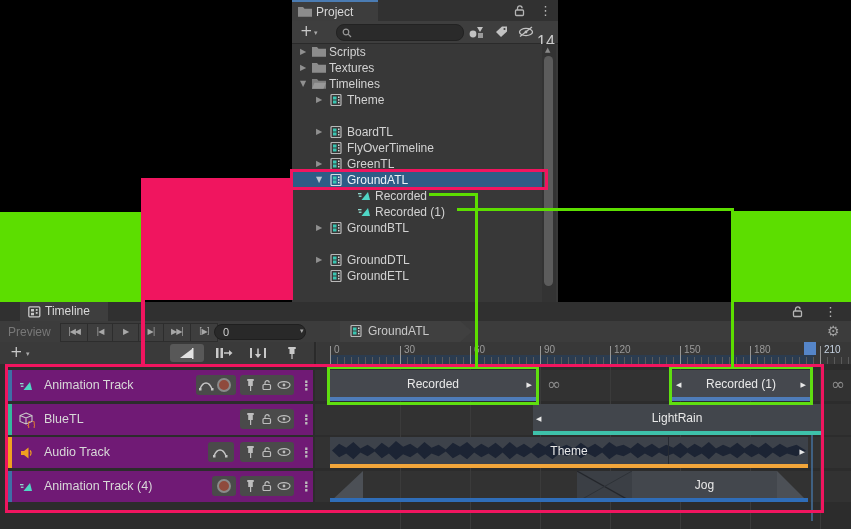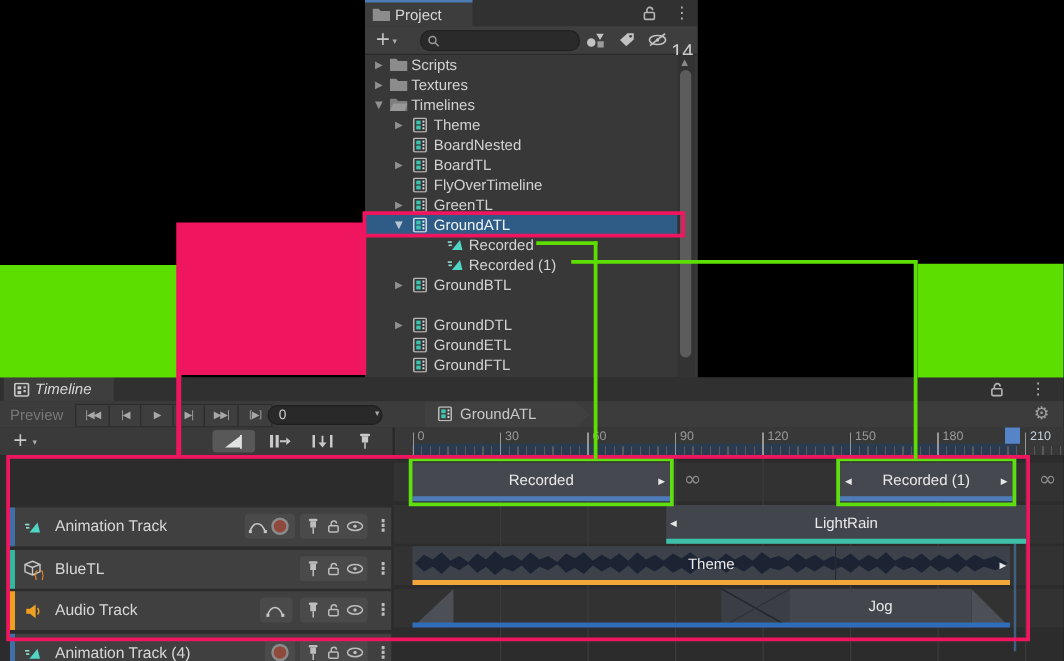--- a/index.html
+++ b/index.html
@@ -38,21 +38,21 @@
   .tlabel{position:absolute;top:1px;font-size:12px;color:#d2d2d2;white-space:nowrap;}
   .d1 .arrow{left:8px}.d1 .ticon{left:20px}.d1 .tlabel{left:37px}
   .d2 .arrow{left:24px}.d2 .ticon{left:38px}.d2 .tlabel{left:55px}
   .d3 .ticon{left:66px}.d3 .tlabel{left:83px}
   #pscroll{position:absolute;left:250px;top:44px;width:14px;height:258px;background:#333;}
   #pthumb{position:absolute;left:2px;top:12px;width:9px;height:230px;background:#5c5c5c;border-radius:5px;}
 
   
   #timeline{left:0;top:302px;width:851px;height:227px;background:#383838;z-index:10;}
   #timeline .tabbar{position:absolute;left:0;top:0;width:851px;height:19px;background:#303030;}
-  #timeline .tab{position:absolute;left:3px;top:0;width:88px;height:19px;background:#3e3e3e;font-style:italic;}
+  #timeline .tab{position:absolute;left:20px;top:0;width:88px;height:19px;background:#3e3e3e;}
   #row1{position:absolute;left:0;top:19px;width:851px;height:21px;background:#3c3c3c;border-bottom:1px solid #2e2e2e;}
   .preview{position:absolute;left:8px;top:4px;font-size:12px;color:#787878;}
   .tbtn{position:absolute;top:2px;height:17px;background:#3e3e3e;border:1px solid #2d2d2d;color:#a8a8a8;
         font-size:8px;text-align:center;line-height:16px;letter-spacing:-1px;}
   .framefield{position:absolute;left:214px;top:3px;width:82px;height:14px;background:#292929;border:1px solid #1f1f1f;
               border-radius:8px;color:#cfcfcf;font-size:11px;line-height:14px;padding-left:8px;box-sizing:content-box;}
   .ddbtn{position:absolute;left:300px;top:6px;font-size:7px;color:#aaa;}
   .breadcrumb{position:absolute;left:340px;top:0;width:132px;height:21px;background:#404040;
               clip-path:polygon(0 0,120px 0,132px 50%,120px 100%,0 100%);}
   .breadcrumb .bc-label{position:absolute;left:28px;top:3px;font-size:12px;color:#c8c8c8;}
@@ -67,21 +67,21 @@
           background:repeating-linear-gradient(90deg,#969696 0 1px,transparent 1px 70px);}
   .rmark{position:absolute;left:487px;top:0;width:12px;height:13px;background:#5585c8;}
   .rlabel{position:absolute;top:2px;font-size:10px;color:#9a9a9a;}
   #sep-col{position:absolute;left:314px;top:40px;width:2px;height:187px;background:#2a2a2a;}
 
   
   #region{position:absolute;left:0;top:62px;width:851px;height:165px;background:#2c2c2c;}
   .lane{position:absolute;left:315px;width:536px;height:31px;background:#323232;}
   .grid{position:absolute;top:0;width:1px;height:165px;background:#3b3b3b;}
   #endline{position:absolute;left:811px;top:0;width:2px;height:157px;background:#44709e;opacity:.75;}
-  .thdr{position:absolute;left:8px;width:305px;height:31px;background:#404040;margin-top:36px;}
+  .thdr{position:absolute;left:8px;width:305px;height:31px;background:#701a75;}
   .stripe{position:absolute;left:0;top:0;width:4px;height:31px;}
   .tname{position:absolute;left:36px;top:0;line-height:31px;font-size:12.5px;color:#d8d8d8;white-space:nowrap;}
   .bgroup{position:absolute;top:5px;height:20px;background:#4a4a4a;border-radius:3px;}
   .kebab{position:absolute;left:292px;top:0;line-height:31px;font-size:13px;color:#bdbdbd;font-weight:bold;}
   .recbtn{width:14px;height:14px;border-radius:50%;border:2px solid #8a8a8a;background:#8f4a3c;box-sizing:border-box;}
 
   .clip{position:absolute;height:31px;}
   .clip .clabel{position:absolute;left:0;right:0;top:0;text-align:center;line-height:29px;font-size:12px;
                 color:#e9e9e9;z-index:2;white-space:nowrap;}
   .underline{position:absolute;left:0;right:0;bottom:0;height:4px;z-index:3;}
@@ -173,31 +173,20 @@
             <rect x="1" y="0.5" width="10" height="11" rx="1" fill="none" stroke="#b9b9b9" stroke-width="1.2"></rect>
             <rect x="3" y="2.5" width="3.5" height="3" fill="#39c6b2"></rect>
             <rect x="3" y="6.5" width="3.5" height="3" fill="#39c6b2"></rect>
             <rect x="8" y="2.5" width="1.5" height="1.5" fill="#ddd"></rect>
             <rect x="8" y="5.2" width="1.5" height="1.5" fill="#ddd"></rect>
             <rect x="8" y="7.9" width="1.5" height="1.5" fill="#ddd"></rect>
           </svg>
         <span class="tlabel">Theme</span>
       </div>
 
-      <div class="trow d2" style="top:64px">
-        <svg class="ticon" width="12" height="12">
-            <rect x="1" y="0.5" width="10" height="11" rx="1" fill="none" stroke="#b9b9b9" stroke-width="1.2"></rect>
-            <rect x="3" y="2.5" width="3.5" height="3" fill="#39c6b2"></rect>
-            <rect x="3" y="6.5" width="3.5" height="3" fill="#39c6b2"></rect>
-            <rect x="8" y="2.5" width="1.5" height="1.5" fill="#ddd"></rect>
-            <rect x="8" y="5.2" width="1.5" height="1.5" fill="#ddd"></rect>
-            <rect x="8" y="7.9" width="1.5" height="1.5" fill="#ddd"></rect>
-          </svg>
-        <span class="tlabel">BoardNested</span>
-      </div>
 
       <div class="trow d2" style="top:80px">
         <span class="arrow glyph">▶</span>
         <svg class="ticon" width="12" height="12">
             <rect x="1" y="0.5" width="10" height="11" rx="1" fill="none" stroke="#b9b9b9" stroke-width="1.2"></rect>
             <rect x="3" y="2.5" width="3.5" height="3" fill="#39c6b2"></rect>
             <rect x="3" y="6.5" width="3.5" height="3" fill="#39c6b2"></rect>
             <rect x="8" y="2.5" width="1.5" height="1.5" fill="#ddd"></rect>
             <rect x="8" y="5.2" width="1.5" height="1.5" fill="#ddd"></rect>
             <rect x="8" y="7.9" width="1.5" height="1.5" fill="#ddd"></rect>
@@ -293,31 +282,20 @@
             <rect x="1" y="0.5" width="10" height="11" rx="1" fill="none" stroke="#b9b9b9" stroke-width="1.2"></rect>
             <rect x="3" y="2.5" width="3.5" height="3" fill="#39c6b2"></rect>
             <rect x="3" y="6.5" width="3.5" height="3" fill="#39c6b2"></rect>
             <rect x="8" y="2.5" width="1.5" height="1.5" fill="#ddd"></rect>
             <rect x="8" y="5.2" width="1.5" height="1.5" fill="#ddd"></rect>
             <rect x="8" y="7.9" width="1.5" height="1.5" fill="#ddd"></rect>
           </svg>
         <span class="tlabel">GroundETL</span>
       </div>
 
-      <div class="trow d2" style="top:240px">
-        <svg class="ticon" width="12" height="12">
-            <rect x="1" y="0.5" width="10" height="11" rx="1" fill="none" stroke="#b9b9b9" stroke-width="1.2"></rect>
-            <rect x="3" y="2.5" width="3.5" height="3" fill="#39c6b2"></rect>
-            <rect x="3" y="6.5" width="3.5" height="3" fill="#39c6b2"></rect>
-            <rect x="8" y="2.5" width="1.5" height="1.5" fill="#ddd"></rect>
-            <rect x="8" y="5.2" width="1.5" height="1.5" fill="#ddd"></rect>
-            <rect x="8" y="7.9" width="1.5" height="1.5" fill="#ddd"></rect>
-          </svg>
-        <span class="tlabel">GroundFTL</span>
-      </div>
     </div>
 
     <div id="pscroll">
       <span class="abs glyph" style="left:3px;top:2px;font-size:7px;color:#8a8a8a">▲</span>
       <div id="pthumb"></div>
     </div>
   </div>
 
   <div class="abs pink-outline" style="left:290px;top:169px;width:258px;height:21px;box-sizing:border-box;"></div>
 

